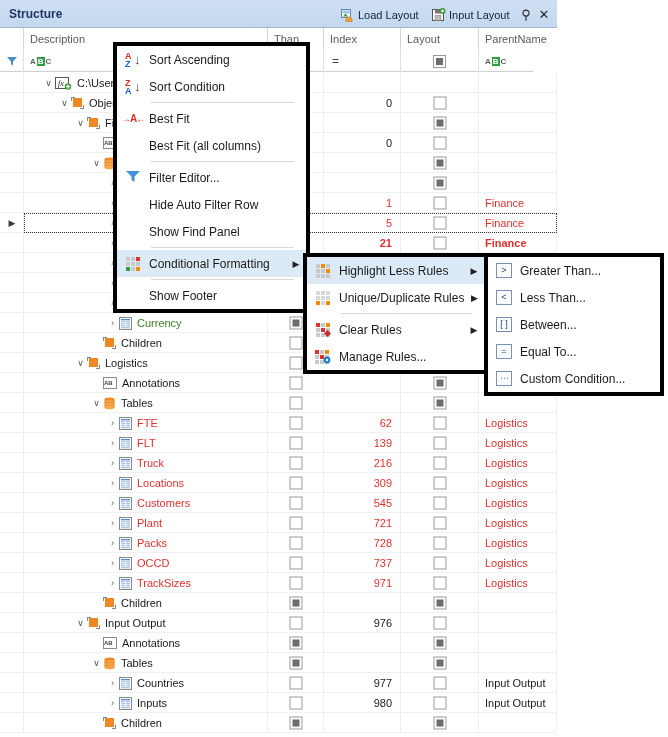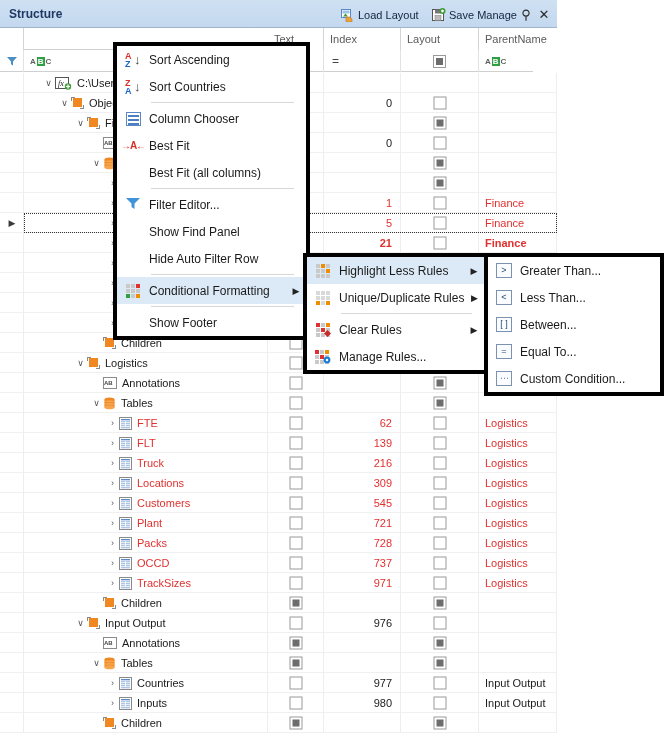--- a/index.html
+++ b/index.html
@@ -255,32 +255,33 @@
         <span>
           <svg class="tb-icon" viewBox="0 0 14 14">
             <rect x="0.5" y="1.5" width="11" height="11" fill="#fff" stroke="#555"></rect>
             <rect x="3" y="1.5" width="6" height="4" fill="#777"></rect>
             <rect x="3" y="7.5" width="6" height="5" fill="#bbb" stroke="#777" stroke-width="0.5"></rect>
             <circle cx="10.5" cy="3" r="3" fill="#3f9c35"></circle>
             <rect x="9.8" y="1.6" width="1.4" height="2.8" fill="#fff"></rect>
             <rect x="9.1" y="2.3" width="2.8" height="1.4" fill="#fff"></rect>
           </svg>
         </span>
-        <span>Save Manage</span>
+        <span>Input Layout</span>
       </div>
 
       <div id="pin-btn">⚲</div>
       <div id="close-btn">✕</div>
     </div>
 
     <div id="grid">
 
       <div id="col-headers">
         <div class="colhead" id="indicator-head"></div>
-        <div class="colhead" style="left:268px;width:56px;">Text</div>
+        <div class="colhead" style="left:24px;width:244px;">Description</div>
+        <div class="colhead" style="left:268px;width:56px;">Than</div>
         <div class="colhead" style="left:324px;width:77px;">Index</div>
         <div class="colhead" style="left:401px;width:78px;">Layout</div>
         <div class="colhead" style="left:479px;width:78px;border-right:none;">ParentName</div>
       </div>
 
       <div id="filter-row">
         <div id="filter-indicator">
           <svg width="12" height="12" viewBox="0 0 12 12">
             <polygon points="1,2 11,2 7,6.5 7,10.5 5,9.2 5,6.5" fill="#4a8ec4"></polygon>
           </svg>
@@ -1299,35 +1300,24 @@
         <span class="menu-arrow"></span>
       </div>
       <div class="menu-item">
         <span class="menu-icon">
           <span class="sort-ico">
             <span class="a" style="color:#d93025">Z</span>
             <span class="z" style="color:#1a66c9">A</span>
             <span class="ar">↓</span>
           </span>
         </span>
-        <span class="menu-label">Sort Countries</span>
+        <span class="menu-label">Sort Condition</span>
         <span class="menu-arrow"></span>
       </div>
       <div class="menu-sep"></div>
-      <div class="menu-item">
-        <span class="menu-icon">
-          <span class="chooser-ico">
-            <b style="top:2px"></b>
-            <b style="top:6px"></b>
-            <b style="top:10px"></b>
-          </span>
-        </span>
-        <span class="menu-label">Column Chooser</span>
-        <span class="menu-arrow"></span>
-      </div>
       <div class="menu-item">
         <span class="menu-icon">
           <span class="bestfit-ico">→A←</span>
         </span>
         <span class="menu-label">Best Fit</span>
         <span class="menu-arrow"></span>
       </div>
       <div class="menu-item">
         <span class="menu-icon"></span>
         <span class="menu-label">Best Fit (all columns)</span>
@@ -1338,26 +1328,26 @@
         <span class="menu-icon">
           <span><svg width="16" height="14" viewBox="0 0 16 14">
               <polygon points="1,2 15,2 9.5,7.5 9.5,13 6.5,11 6.5,7.5" fill="#3f93d6"></polygon>
             </svg></span>
         </span>
         <span class="menu-label">Filter Editor...</span>
         <span class="menu-arrow"></span>
       </div>
       <div class="menu-item">
         <span class="menu-icon"></span>
+        <span class="menu-label">Hide Auto Filter Row</span>
+        <span class="menu-arrow"></span>
+      </div>
+      <div class="menu-item">
+        <span class="menu-icon"></span>
         <span class="menu-label">Show Find Panel</span>
-        <span class="menu-arrow"></span>
-      </div>
-      <div class="menu-item">
-        <span class="menu-icon"></span>
-        <span class="menu-label">Hide Auto Filter Row</span>
         <span class="menu-arrow"></span>
       </div>
       <div class="menu-sep"></div>
       <div class="menu-item hl">
         <span class="menu-icon">
           <span><span style="display:inline-grid;grid-template-columns:repeat(3,4px);grid-template-rows:repeat(3,4px);gap:1px;vertical-align:middle">
               <span style="background:#c9c9c9;display:block"></span>
               <span style="background:#c9c9c9;display:block"></span>
               <span style="background:#e03131;display:block"></span>
               <span style="background:#c9c9c9;display:block"></span>

